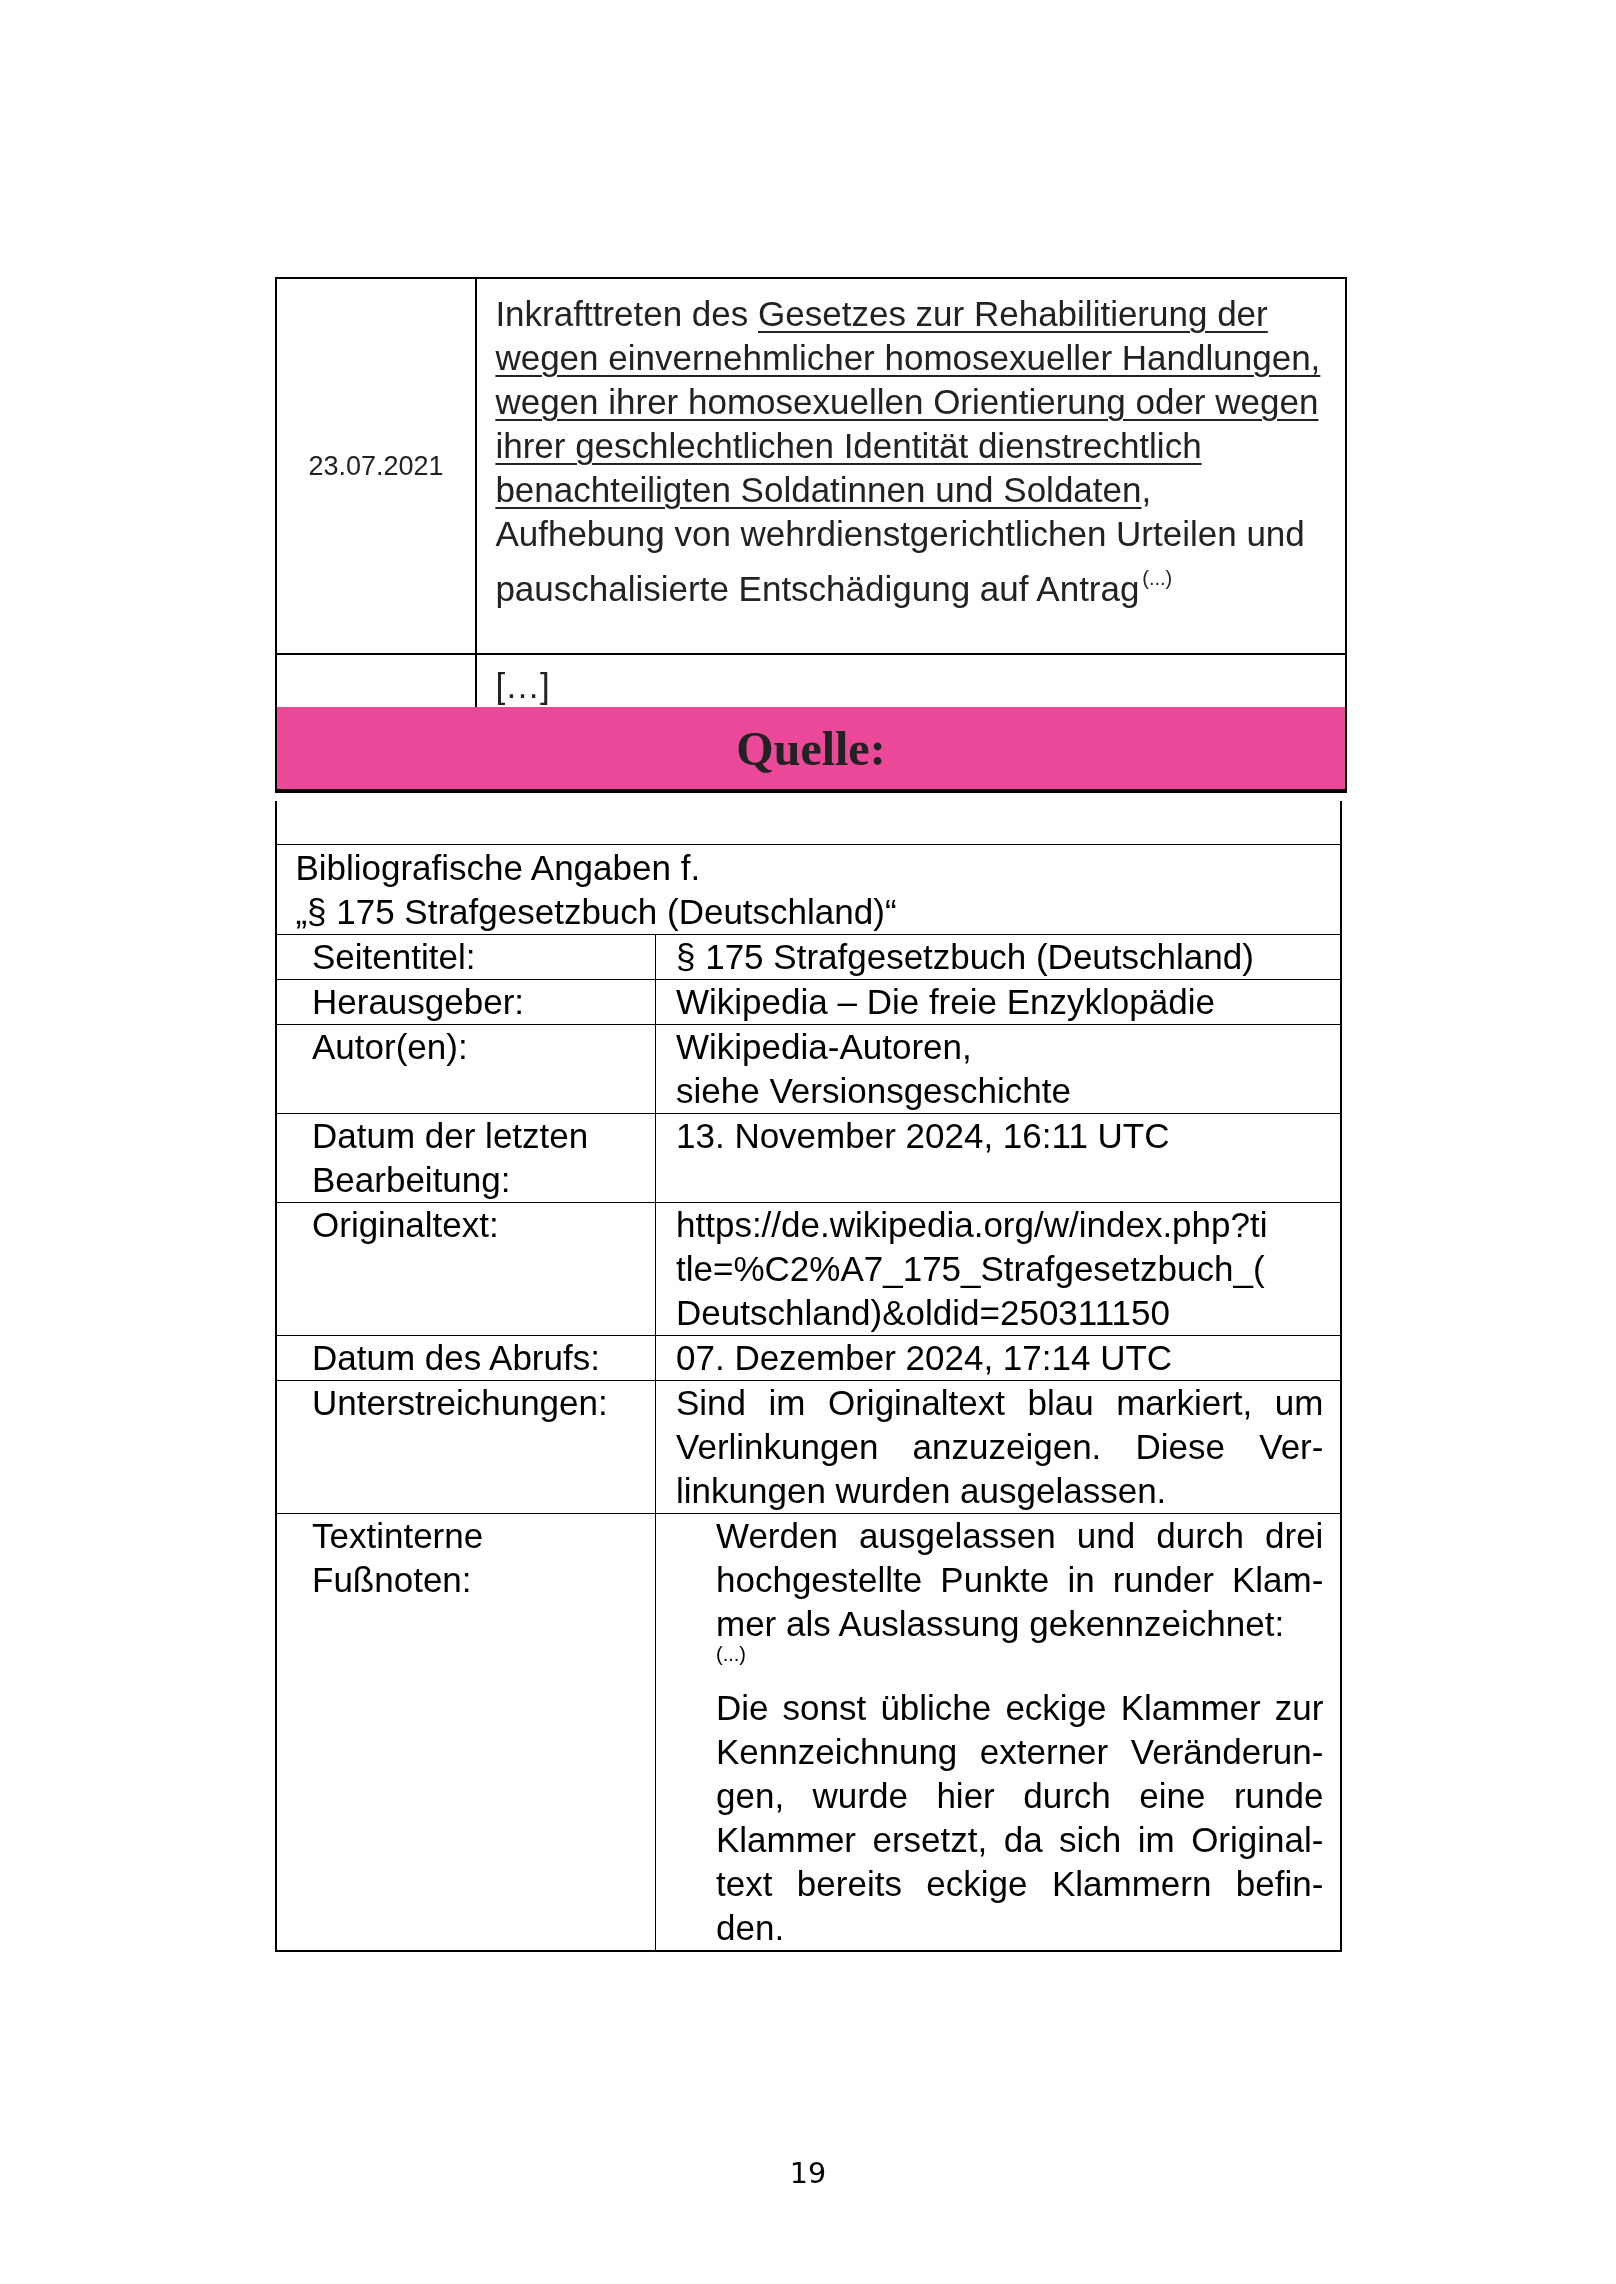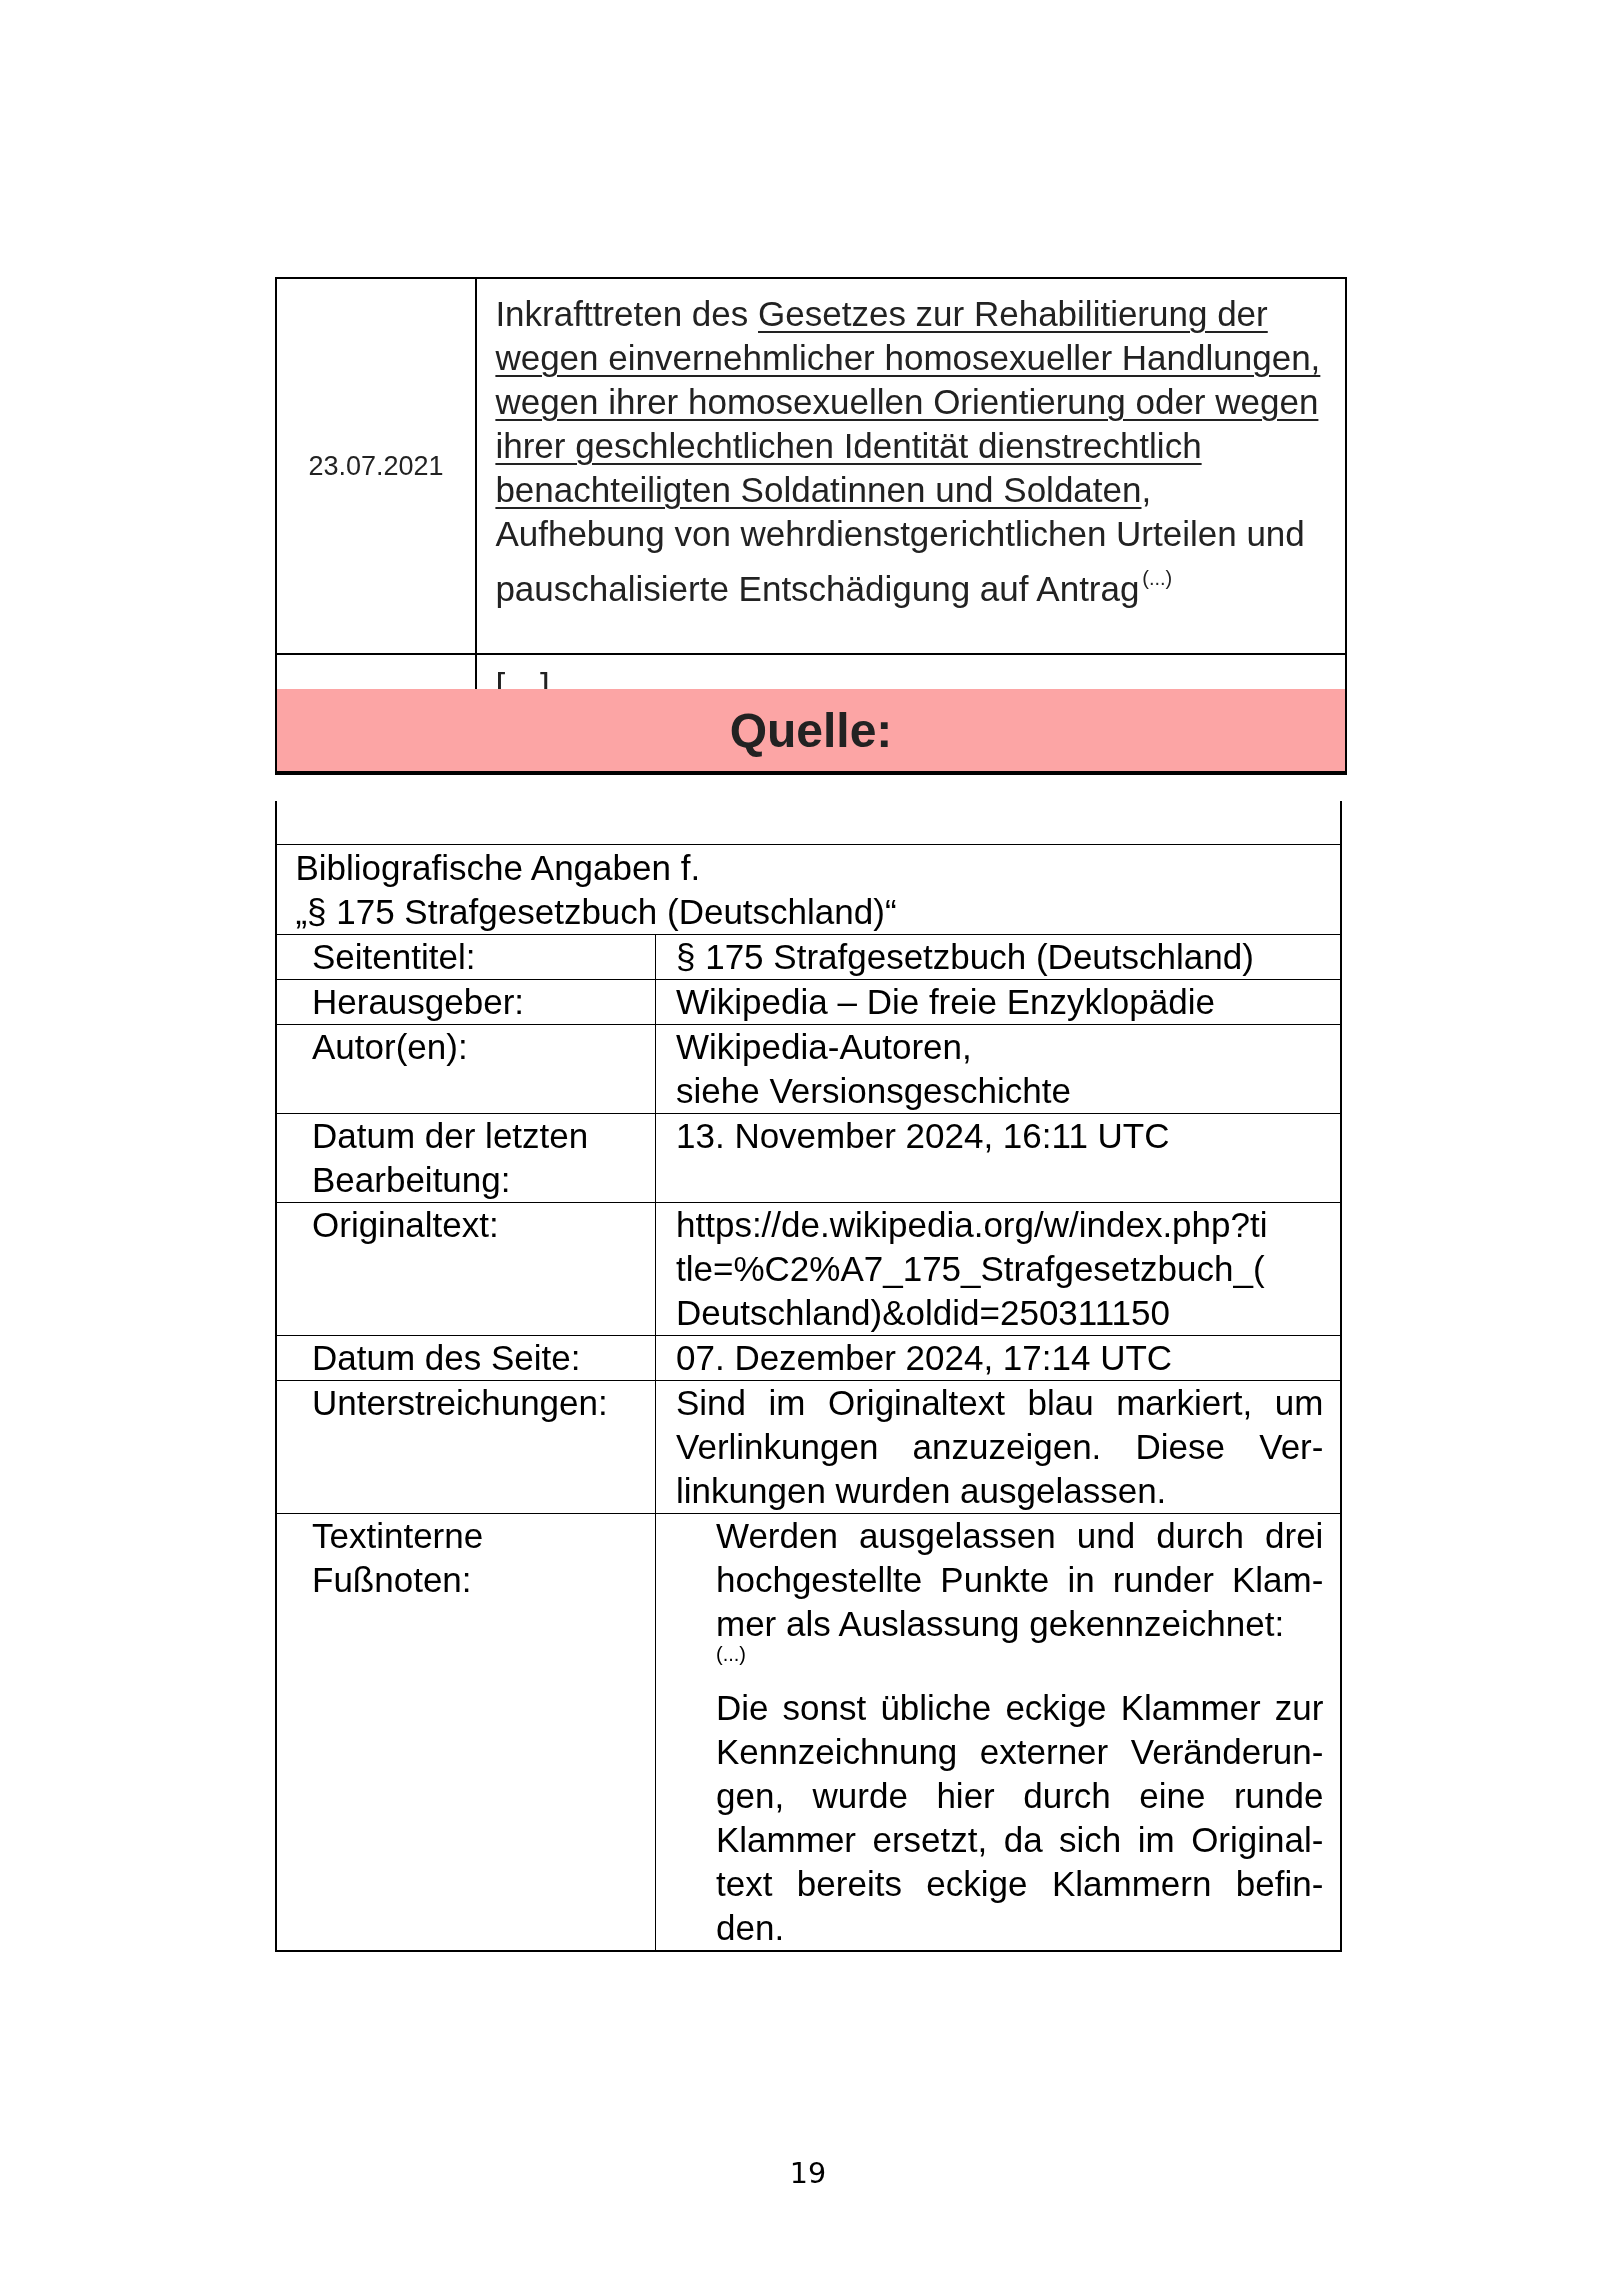--- a/index.html
+++ b/index.html
@@ -13,23 +13,23 @@
   .udate { width: 200px; border-right: 2.3px solid #000; display: flex; align-items: center; justify-content: center;
            font-size: 27px; color: #222; box-sizing: border-box; }
   .utext { flex: 1; padding: 13px 18.4px 10px 18.4px; font-size: 35px; line-height: 44px; color: #222; }
   .utext u { text-decoration-thickness: 2.3px; text-underline-offset: 4.6px; }
   .sup { font-size: 20px; vertical-align: 15.7px; margin-left: 2.8px; }
   .row1 { height: 374px; }
   .row2 { height: 64px; }
   .row2 .utext { padding-top: 9.2px; }
 
   
-  .quelle { left: 275px; top: 689px; width: 1072px; height: 86px; background: #fca5a5;
+  .quelle { left: 275px; top: 707px; width: 1072px; height: 86px; background: #ec4899;
             border-left: 2.8px solid #000; border-right: 2.8px solid #000; border-bottom: 4.1px solid #000;
-            display: flex; align-items: center; justify-content: center; }
+            display: flex; align-items: center; justify-content: center; font-family: Liberation Serif, serif; }
   .quelle span { font-size: 48px; font-weight: bold; color: #222; }
 
   
   .lower { left: 275px; top: 801px; width: 1067px; border: 2.3px solid #000; border-top: none; border-bottom-width: 2.8px; }
   .lrow { display: flex; border-bottom: 1.8px solid #000; font-size: 35px; line-height: 44px; }
   .lrow:last-child { border-bottom: none; gap: 40px; }
   .lfull { padding: 4.6px 18.4px; }
   .lkey { width: 379px; border-right: 1.8px solid #000; padding: 0 35px; box-sizing: border-box; }
   .lval { flex: 1; padding: 0 16.6px 0 20px; }
   .just { text-align: justify; }
@@ -90,21 +90,21 @@
   </div>
   <div class="lrow">
     <div class="lkey">Originaltext:</div>
     <div class="lval">
       <div>https://de.wikipedia.org/w/index.php?ti</div>
       <div>tle=%C2%A7_175_Strafgesetzbuch_(</div>
       <div>Deutschland)&amp;oldid=250311150</div>
     </div>
   </div>
   <div class="lrow">
-    <div class="lkey">Datum des Seite:</div>
+    <div class="lkey">Datum des Abrufs:</div>
     <div class="lval">07. Dezember 2024, 17:14 UTC</div>
   </div>
   <div class="lrow">
     <div class="lkey">Unterstreichungen:</div>
     <div class="lval just">Sind im Originaltext blau markiert, um Verlinkungen anzuzeigen. Diese Ver-linkungen wurden ausgelassen.</div>
   </div>
   <div class="lrow">
     <div class="lkey">
       <div>Textinterne</div>
       <div>Fußnoten:</div>

